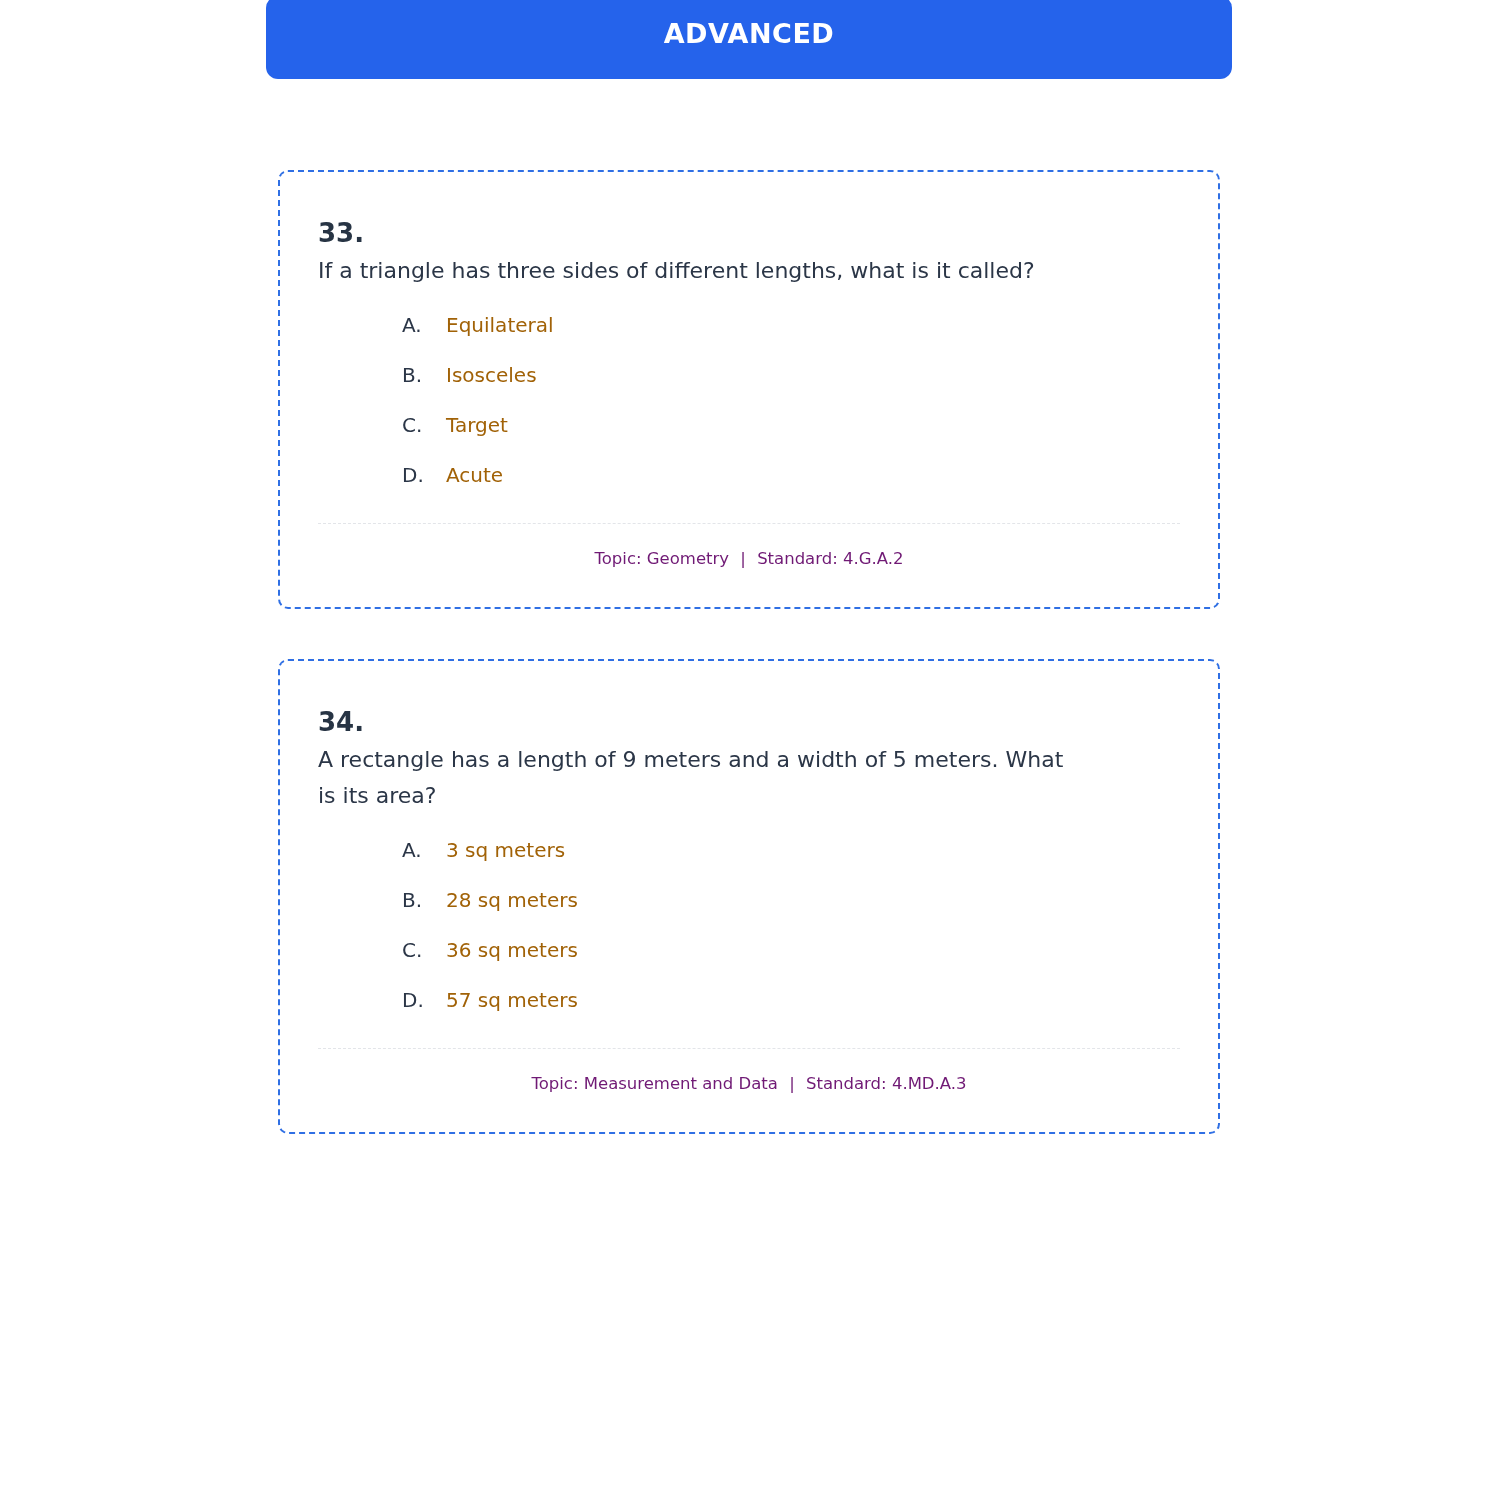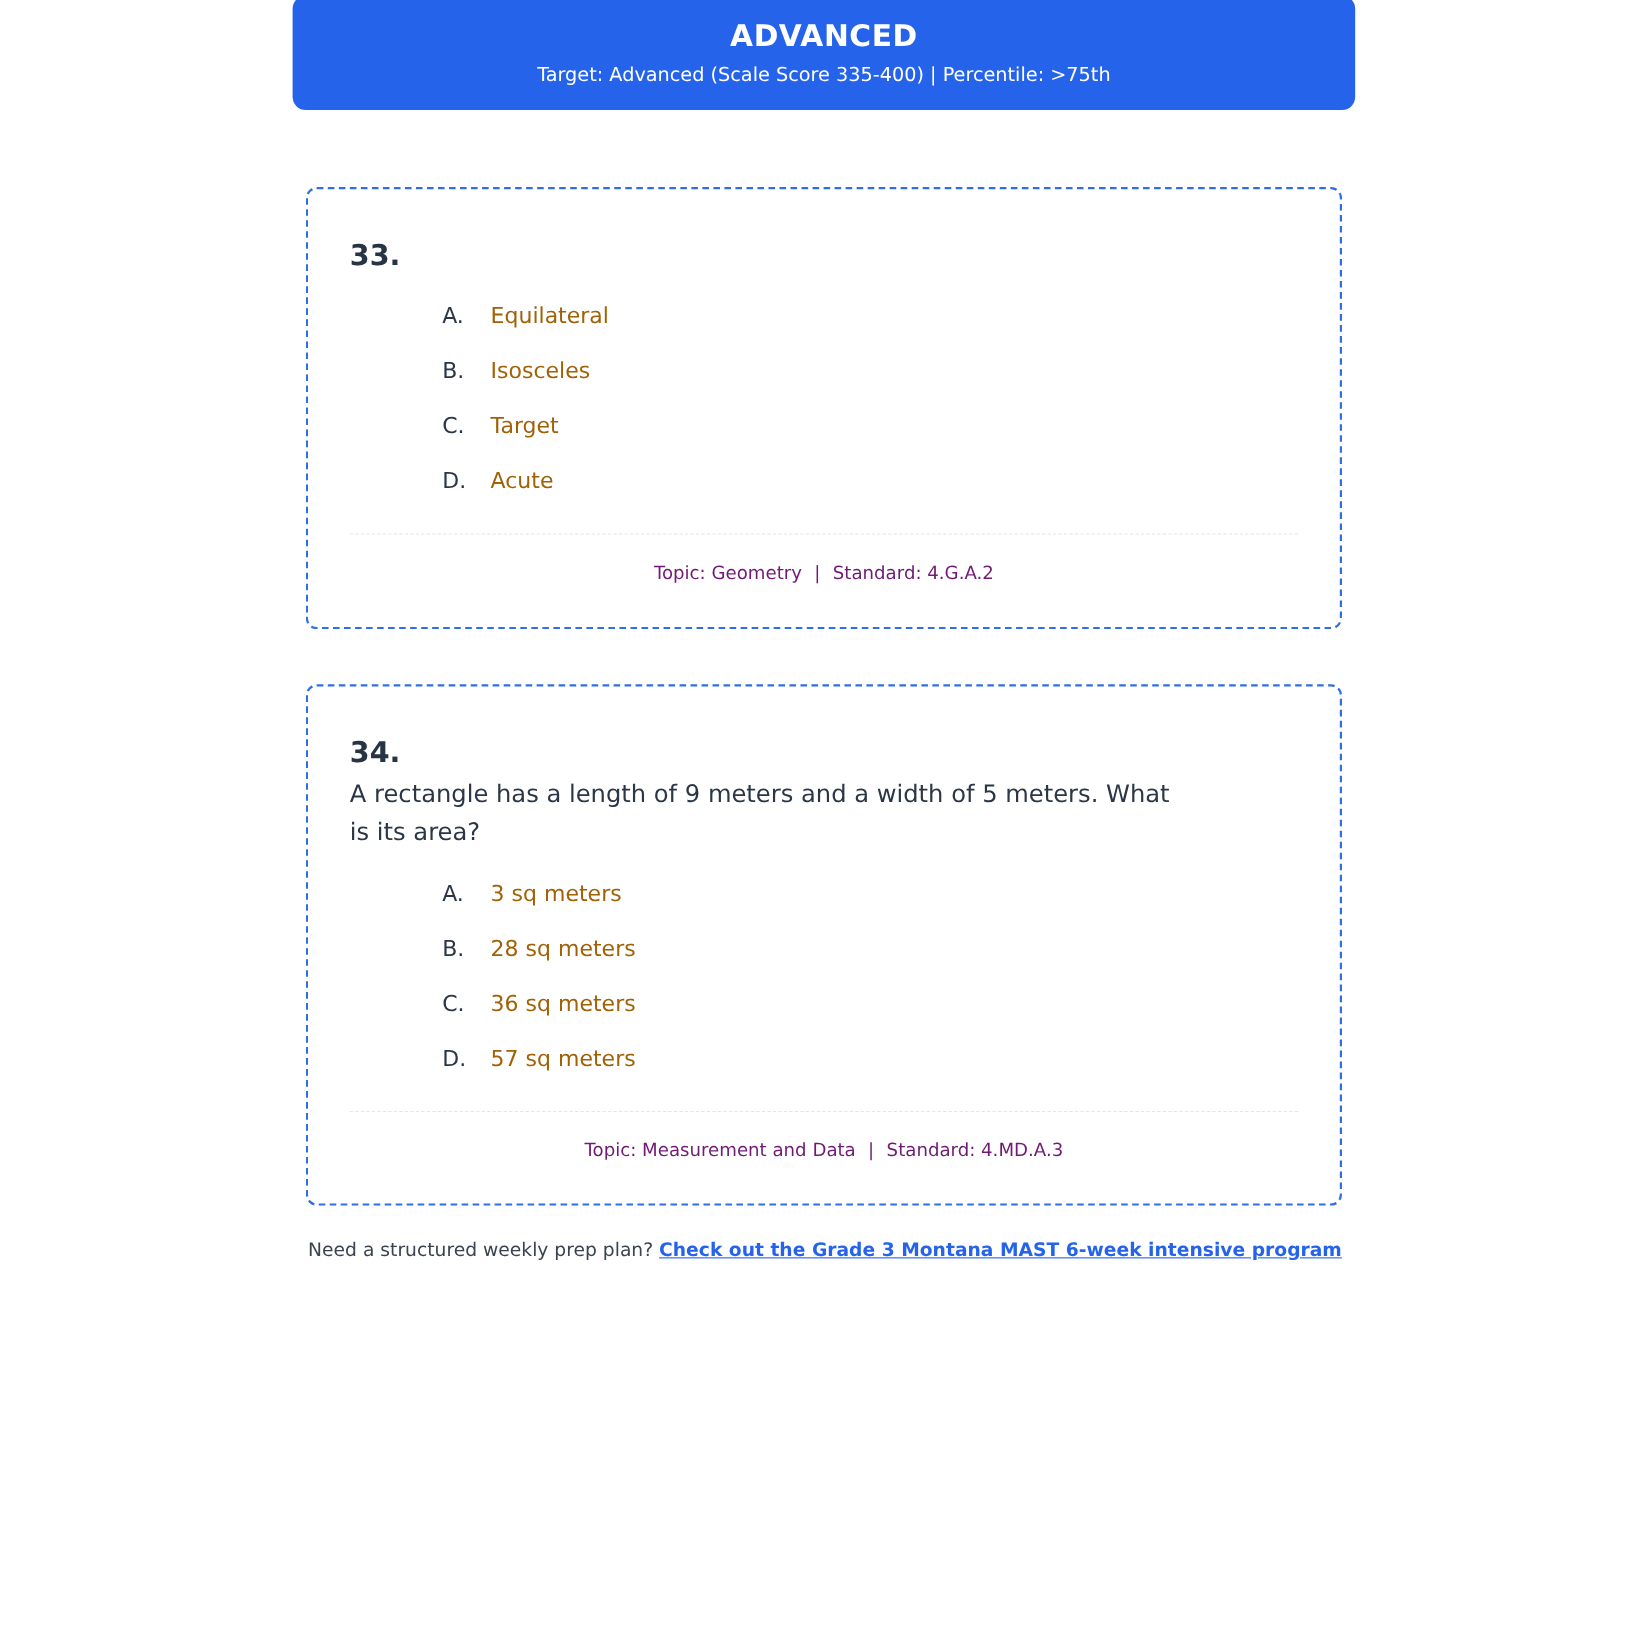--- a/index.html
+++ b/index.html
@@ -151,28 +151,28 @@
     cursor: pointer;
   }
 </style>
 </head>
 <body>
 
 <div class="page">
 
   <div class="banner">
     <div class="banner-title">ADVANCED</div>
-    <div class="banner-subtitle">Target: Advanced (Scale Score 335-400)  |  Percentile: &gt;75th</div>
   </div>
 
   <div class="cards">
 
     <div class="qcard">
       <div class="qhead">
         <div class="qnum">33.</div>
+        <div class="qtext">If a triangle has three sides of different lengths, what is it called?</div>
       </div>
       <ul class="options">
         <li class="option">
           <span class="opt-letter">A.</span>
           <span class="opt-text">Equilateral</span>
         </li>
         <li class="option">
           <span class="opt-letter">B.</span>
           <span class="opt-text">Isosceles</span>
         </li>
@@ -219,17 +219,14 @@
       <div class="qmeta-sep"></div>
       <div class="qmeta">
         <span>Topic: Measurement and Data</span>
         <span class="sep-bar">|</span>
         <span>Standard: 4.MD.A.3</span>
       </div>
     </div>
 
   </div>
 
-  <div class="footer">
-    <span>Need a structured weekly prep plan? </span><a class="footer-link">Check out the Grade 3 Montana MAST 6-week intensive program</a>
-  </div>
 
 </div>
 
 </body></html>

